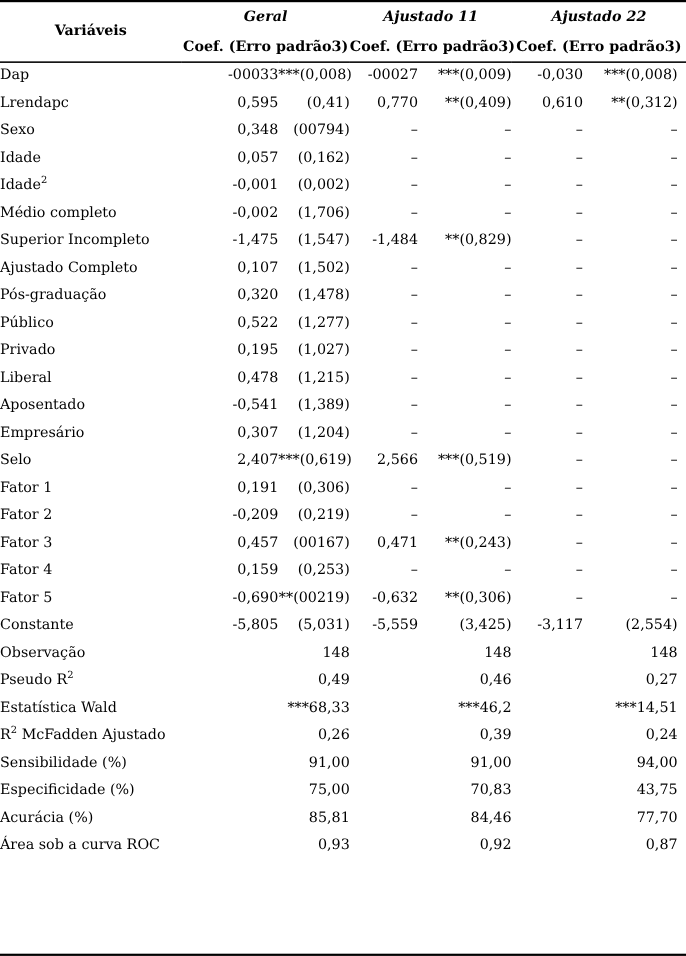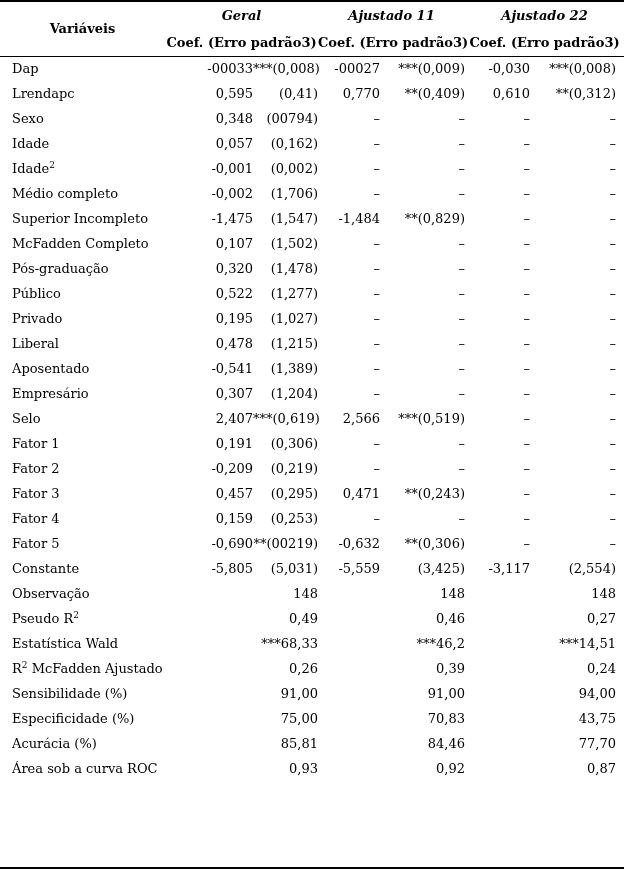--- a/index.html
+++ b/index.html
@@ -20,21 +20,21 @@
     table-layout: fixed;
     font-size: 13px;
   }
   th { font-weight: bold; padding: 0; white-space: nowrap; overflow: visible; }
   thead tr { height: 27px; }
   .th-vars   { text-align: center; border-bottom: 1.5px solid #000; }
   .th-group  { text-align: center; font-style: italic; }
   .th-sub    { text-align: center; border-bottom: 1.5px solid #000; }
   tbody tr { height: 25px; }
   td { padding: 0; white-space: nowrap; overflow: visible; }
-  td.label { text-align: left; padding-left: 12px; }
+  td.label { text-align: left; padding-left: 0; }
   td.num   { text-align: right; }
   td.e3    { padding-right: 8px; }
   sup { font-size: 9px; line-height: 0; }
 </style>
 </head>
 <body>
 
 <div class="page">
   <table class="results">
     <colgroup>
@@ -117,21 +117,21 @@
         <tr>
           <td class="label">Superior Incompleto</td>
           <td class="num">-1,475</td>
           <td class="num">(1,547)</td>
           <td class="num">-1,484</td>
           <td class="num">**(0,829)</td>
           <td class="num">–</td>
           <td class="num e3">–</td>
         </tr>
         <tr>
-          <td class="label">McFadden Completo</td>
+          <td class="label">Ajustado Completo</td>
           <td class="num">0,107</td>
           <td class="num">(1,502)</td>
           <td class="num">–</td>
           <td class="num">–</td>
           <td class="num">–</td>
           <td class="num e3">–</td>
         </tr>
         <tr>
           <td class="label">Pós-graduação</td>
           <td class="num">0,320</td>
@@ -209,21 +209,21 @@
           <td class="num">-0,209</td>
           <td class="num">(0,219)</td>
           <td class="num">–</td>
           <td class="num">–</td>
           <td class="num">–</td>
           <td class="num e3">–</td>
         </tr>
         <tr>
           <td class="label">Fator 3</td>
           <td class="num">0,457</td>
-          <td class="num">(0,295)</td>
+          <td class="num">(00167)</td>
           <td class="num">0,471</td>
           <td class="num">**(0,243)</td>
           <td class="num">–</td>
           <td class="num e3">–</td>
         </tr>
         <tr>
           <td class="label">Fator 4</td>
           <td class="num">0,159</td>
           <td class="num">(0,253)</td>
           <td class="num">–</td>

